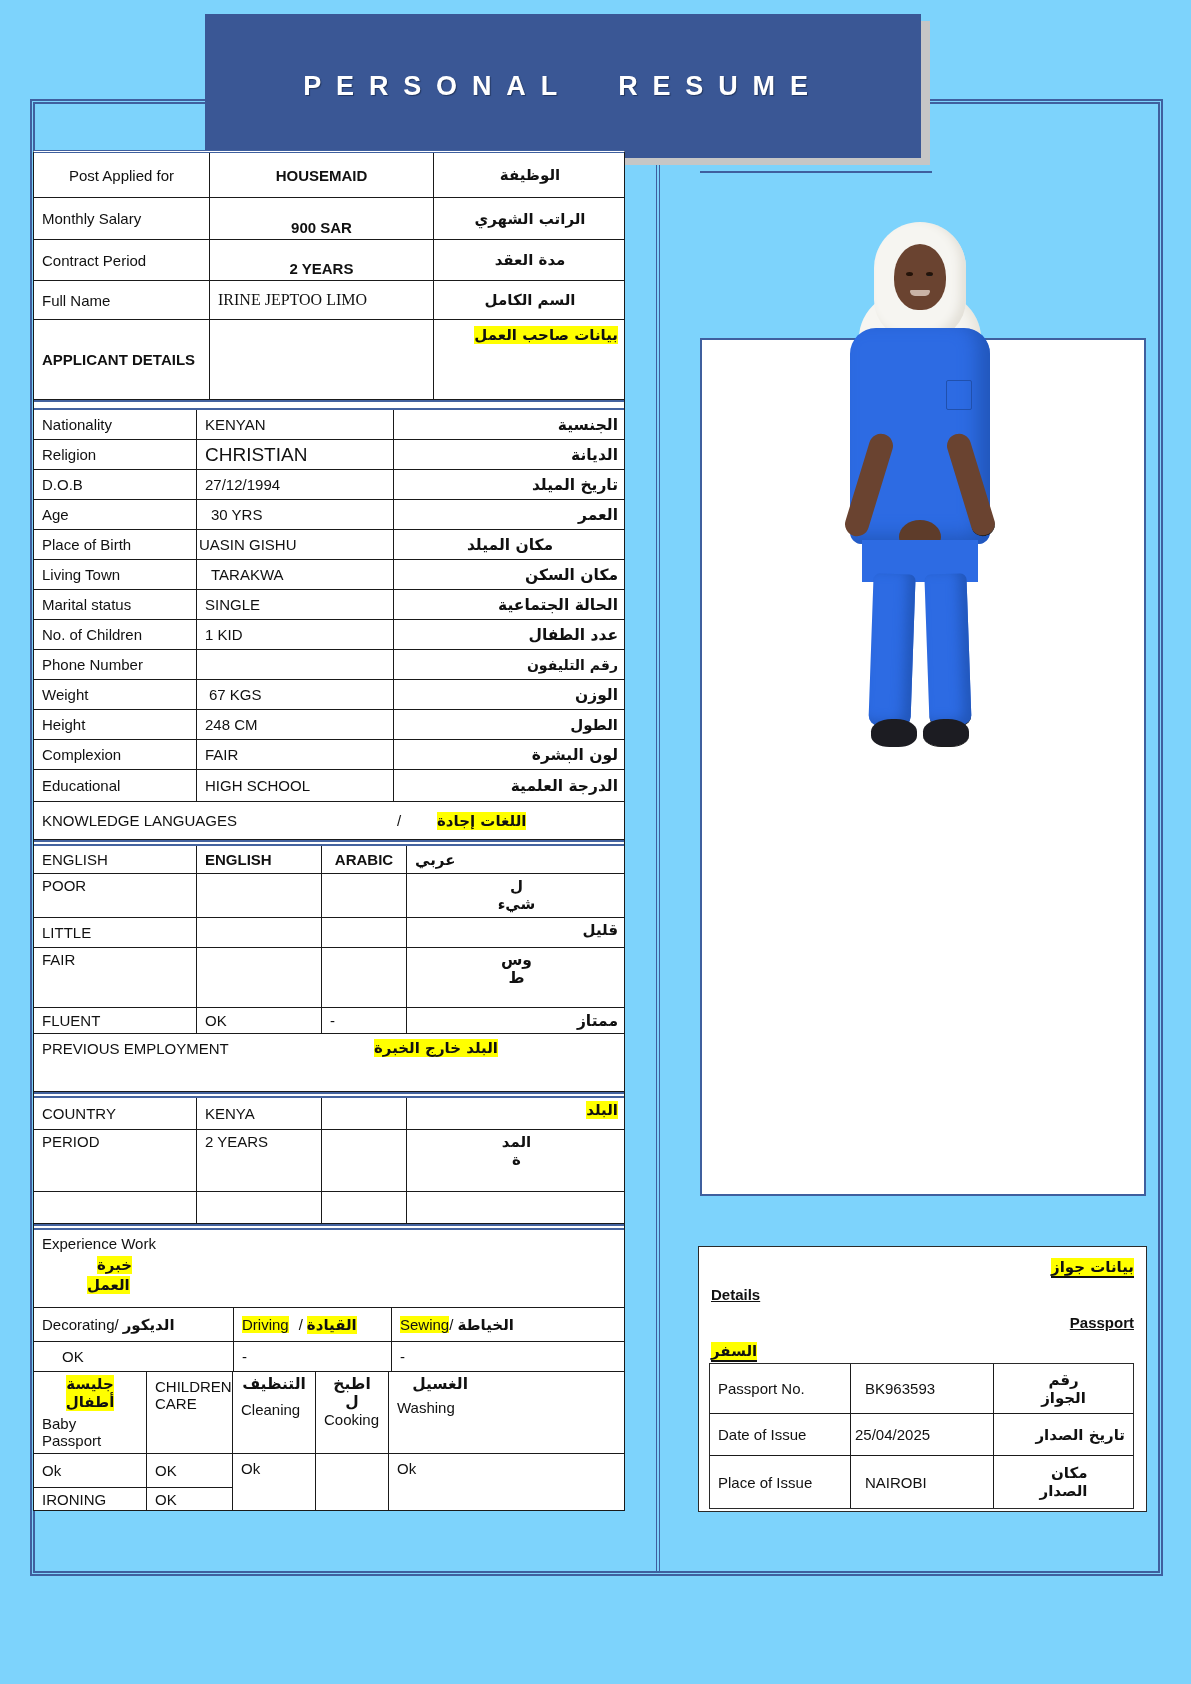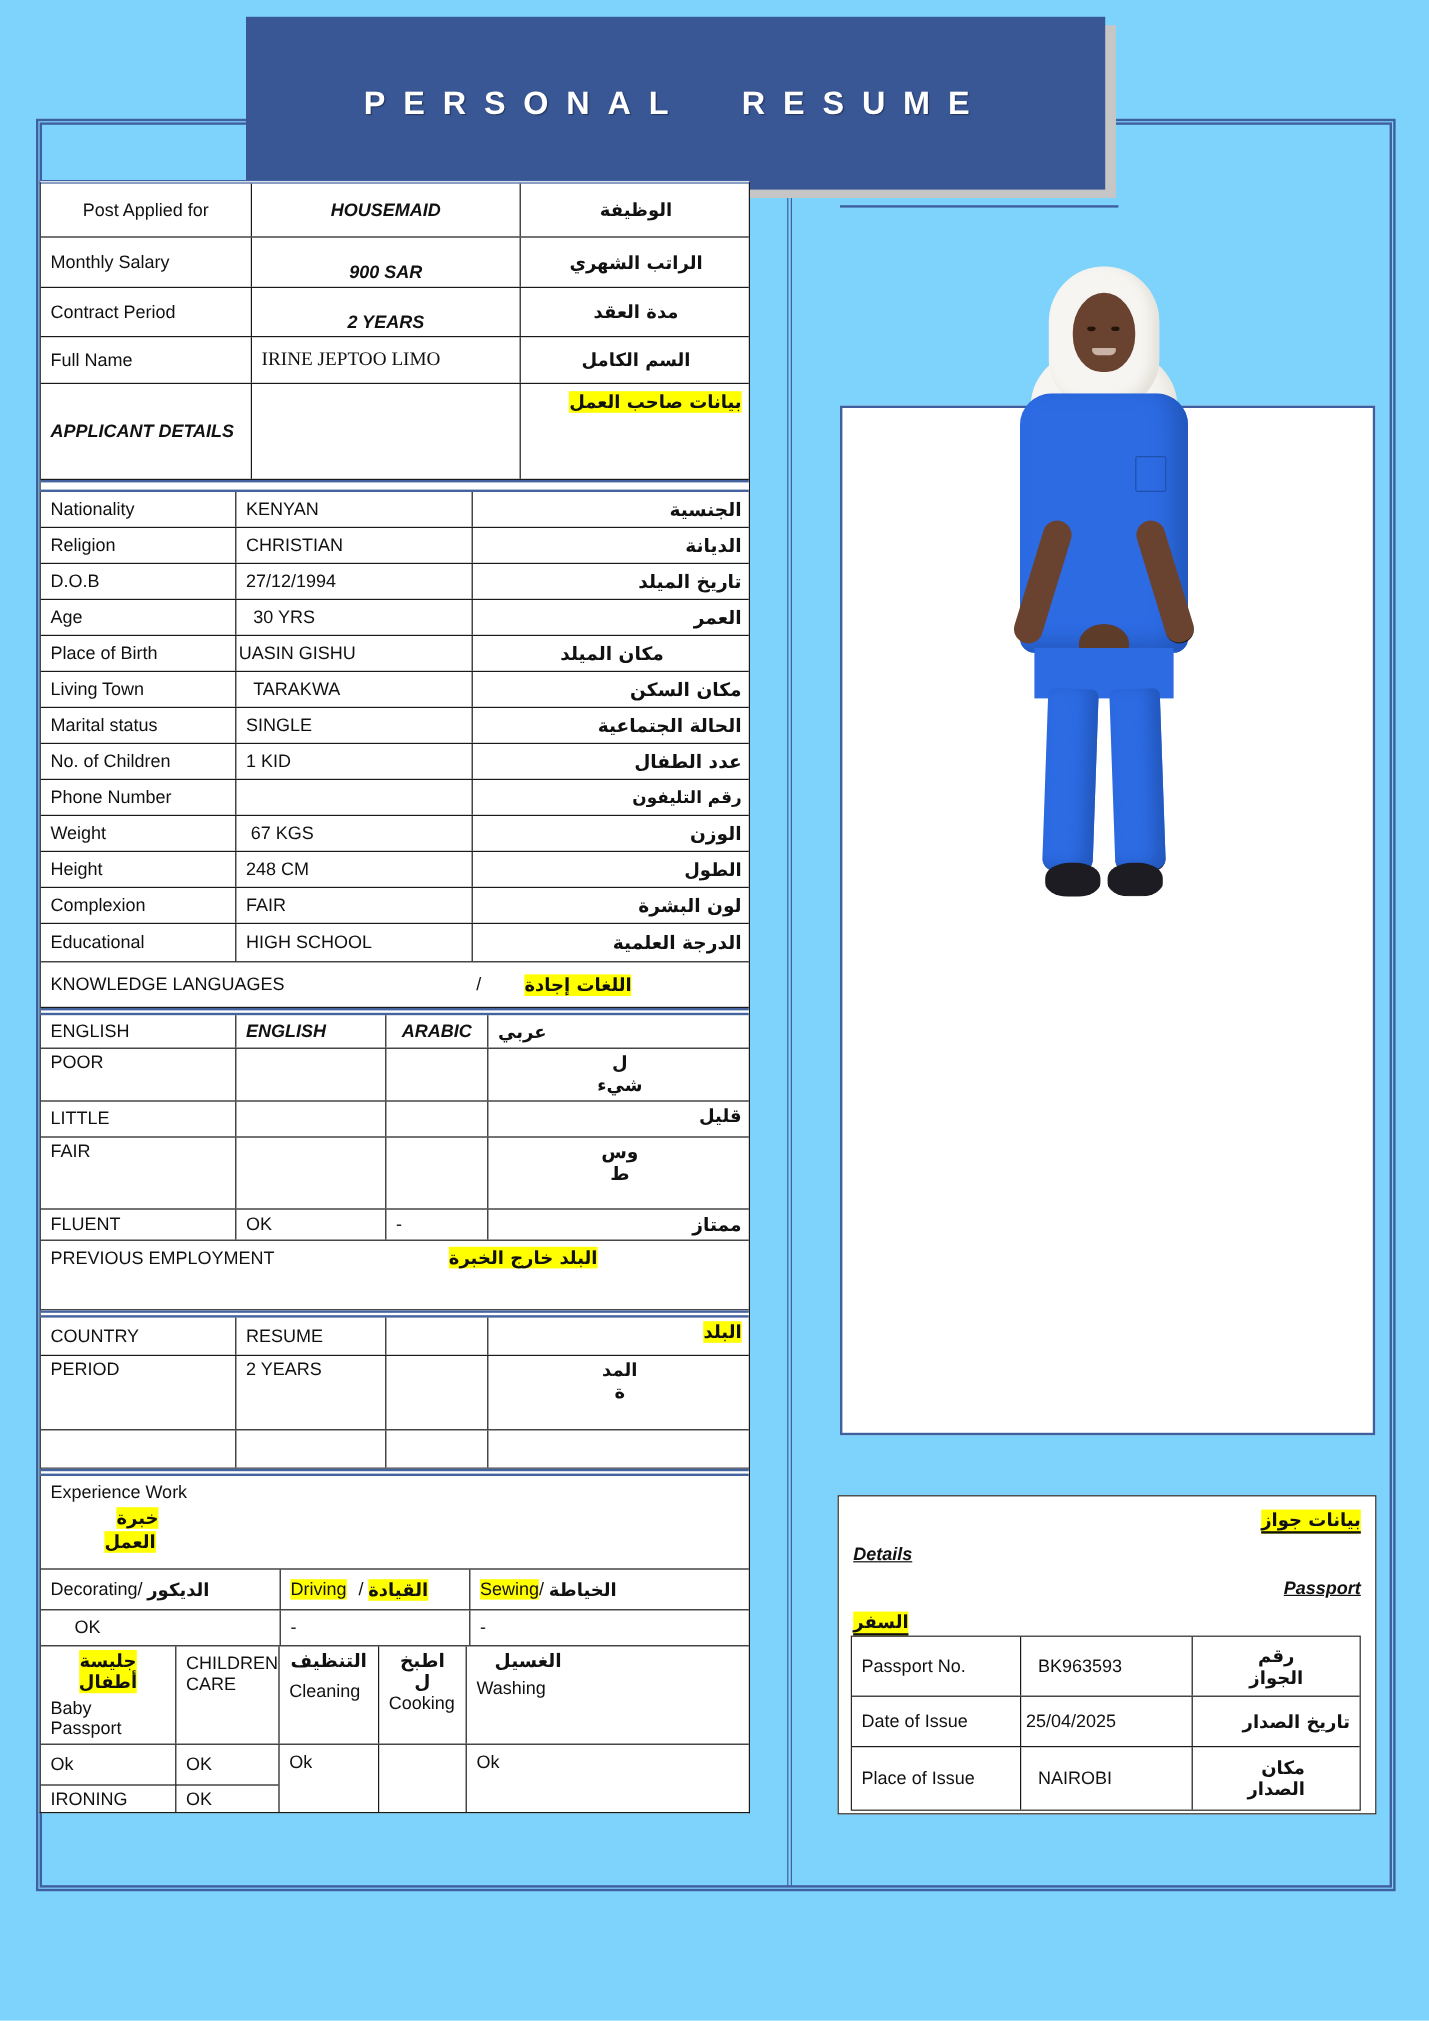--- a/index.html
+++ b/index.html
@@ -50,21 +50,21 @@
   .c.first { border-left:none; }
   .g-top   { grid-template-columns:175px 224px 193px; }
   .g-det   { grid-template-columns:162px 197px 233px; }
   .g-lang  { grid-template-columns:162px 125px 85px 220px; }
   .g-know  { grid-template-columns:335px 60px 197px; }
   .g-exp   { grid-template-columns:199px 158px 235px; }
   .g-chore { grid-template-columns:112px 86px 83px 73px 238px; }
   .g-one   { grid-template-columns:592px; }
   .vc { display:flex; align-items:center; }
   .ctr { justify-content:center; text-align:center; }
-  .b  { font-weight:bold;font-style:italic; }
+  .b  { font-weight:bold; }
   .serif { font-family:"Liberation Serif", serif; font-size:16px; }
   .ar {
     direction:rtl; unicode-bidi:embed;
     font-family:"DejaVu Sans", sans-serif;
     font-weight:bold; font-size:15.5px;
     text-align:right;
   }
   .ar.big { font-size:15px; }
   .hl { background:#ffff00; }
   .pre { white-space:pre-line; }
@@ -154,21 +154,21 @@
 
     <div class="r bluesep"></div>
 
     <div class="r g-det" style="height:30px">
       <div class="c first vc">Nationality</div>
       <div class="c vc">KENYAN</div>
       <div class="c vc ar" dir="rtl" lang="ar">الجنسية</div>
     </div>
     <div class="r g-det" style="height:30px">
       <div class="c first vc">Religion</div>
-      <div class="c vc" style="font-size:15px">CHRISTIAN</div>
+      <div class="c vc" style="font-size:19px">CHRISTIAN</div>
       <div class="c vc ar" dir="rtl" lang="ar">الديانة</div>
     </div>
     <div class="r g-det" style="height:30px">
       <div class="c first vc">D.O.B</div>
       <div class="c vc">27/12/1994</div>
       <div class="c vc ar" dir="rtl" lang="ar">تاريخ  الميلد</div>
     </div>
     <div class="r g-det" style="height:30px">
       <div class="c first vc">Age</div>
       <div class="c vc" style="padding-left:14px">30 YRS</div>
@@ -267,21 +267,21 @@
       <div class="c first" style="padding-top:6px">
         <span>PREVIOUS  EMPLOYMENT</span>
         <span class="hl ar big" dir="rtl" lang="ar" style="position:absolute;left:340px;top:5px">البلد خارج الخبرة</span>
       </div>
     </div>
 
     <div class="r bluesep thin"></div>
 
     <div class="r g-lang" style="height:32px">
       <div class="c first vc">COUNTRY</div>
-      <div class="c vc">RESUME</div>
+      <div class="c vc">KENYA</div>
       <div class="c"></div>
       <div class="c" style="direction:rtl"><span class="hl ar big" dir="rtl" lang="ar">البلد</span></div>
     </div>
     <div class="r g-lang" style="height:62px">
       <div class="c first">PERIOD</div>
       <div class="c">2 YEARS</div>
       <div class="c"></div>
       <div class="c ar big pre" dir="rtl" lang="ar" style="text-align:center">المد
 ة</div>
     </div>

